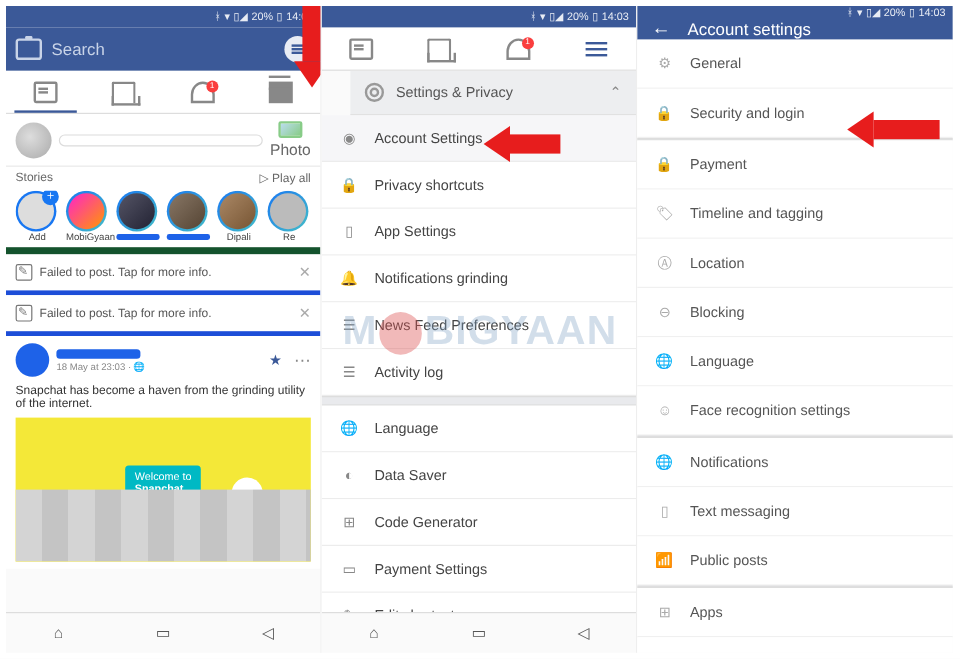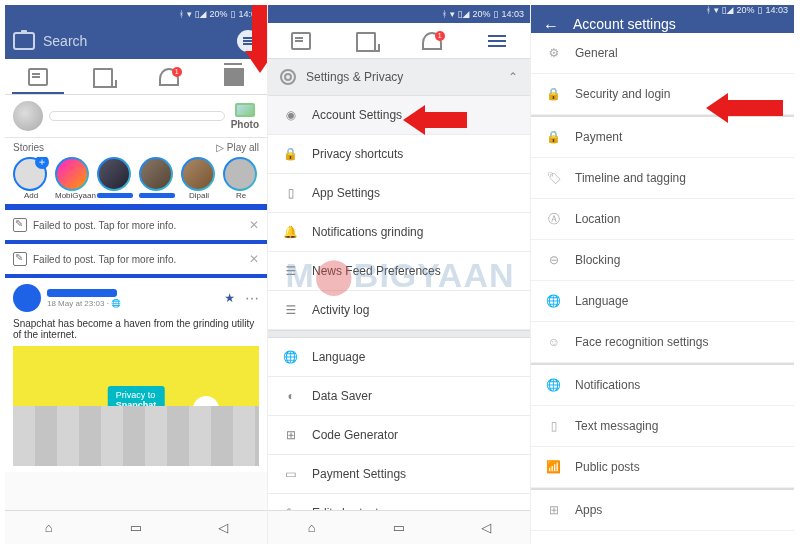--- a/index.html
+++ b/index.html
@@ -102,25 +102,25 @@
   .compose {
     display:flex; align-items:center; gap:6px; padding:6px 8px;
     background:#fff; border-bottom:1px solid #e5e5e5;
   }
   .avatar { width:30px; height:30px; border-radius:50%; background: radial-gradient(circle at 40% 40%, #ddd, #aaa);}
   .compose-box {
     flex:1; border:1px solid #dcdcdc; border-radius:16px;
     padding:4px 10px; font-size:10px; color:#6a6a6a; line-height:1.3;
     background:#fff;
   }
-  .photo-chip { font-size:10px; color:#666; text-align:center;font-weight:bold;}
+  .photo-chip { font-size:13px; color:#666; text-align:center;}
   .photo-chip .pic{width:20px;height:14px;border:2px solid #8c8; border-radius:2px; margin:0 auto 2px;background:linear-gradient(135deg,#bde,#8c8);}
 
   .stories {
-    padding:4px 8px; background:#fff; border-bottom:6px solid #1d4ed8;
+    padding:4px 8px; background:#fff; border-bottom:6px solid #14532d;
   }
   .stories-head { display:flex; justify-content:space-between; font-size:10px; color:#666; margin-bottom:4px;}
   .stories-row { display:flex; gap:6px; overflow:hidden;}
   .story { width:36px; text-align:center; font-size:8px; color:#444;}
   .story .ring{ width:34px;height:34px;border-radius:50%;padding:2px;background:linear-gradient(135deg,#1877f2,#44bec7);}
   .story .ring .inner{width:100%;height:100%;border-radius:50%;background:linear-gradient(135deg,#f2c,#f90);}
   .story.add .ring{background:#1877f2;position:relative;}
   .story.add .ring .inner{background:#ddd;}
   .story.add .plus{position:absolute;top:-2px;right:-2px;width:14px;height:14px;border-radius:50%;background:#1877f2;color:#fff;font-size:10px;line-height:14px;}
   .story .bar{height:5px;background:#1e62e8;border-radius:2px;margin-top:2px;}
@@ -159,21 +159,21 @@
   }
   .p2-tabs .tab{flex:1;display:flex;align-items:center;justify-content:center;}
   .p2-tabs .ico{width:20px;height:18px;}
   .ico-menu-active{width:18px;height:2px;background:#3b5998;position:relative;}
   .ico-menu-active::before,.ico-menu-active::after{content:"";position:absolute;width:18px;height:2px;background:#3b5998;left:0;}
   .ico-menu-active::before{top:-5px;}.ico-menu-active::after{top:5px;}
 
   .section-head {
     display:flex;align-items:center;gap:10px;
     padding:10px 12px; background:#edeef0;
-    font-size:12px;color:#555;border-bottom:1px solid #e1e1e1;
+    font-size:12px;color:#555;border-bottom:1px solid #e1e1e1;margin-left:24px;
   }
   .section-head .chev{margin-left:auto;color:#888;}
   .gear{width:16px;height:16px;border:2px solid #999;border-radius:50%;position:relative;}
   .gear::before{content:"";position:absolute;inset:2px;border:2px solid #999;border-radius:50%;}
 
   .menu-list{flex:1;overflow:hidden;}
   .menu-item{
     display:flex;align-items:center;gap:12px;
     padding:10px 14px;background:#fff;border-bottom:1px solid #ececec;
     font-size:12px;color:#444;
@@ -331,21 +331,21 @@
         <div class="post-av"></div>
         <div>
           <div class="post-name"></div>
           <div class="post-meta">18 May at 23:03 · 🌐</div>
         </div>
         <span class="post-star">★</span>
         <span class="post-dots">⋯</span>
       </div>
       <div class="post-text">Snapchat has become a haven from the grinding utility of the internet.</div>
       <div class="post-img">
-        <div class="snap-badge"><span>Privacy to</span><br><b>Snapchat</b></div>
+        <div class="snap-badge"><span>Welcome to</span><br><b>Snapchat</b></div>
         <div class="ghost"></div>
         <div class="build"></div>
       </div>
     </div>
 
     <div class="navbar">
       <div class="nb">⌂</div>
       <div class="nb">▭</div>
       <div class="nb">◁</div>
     </div>

